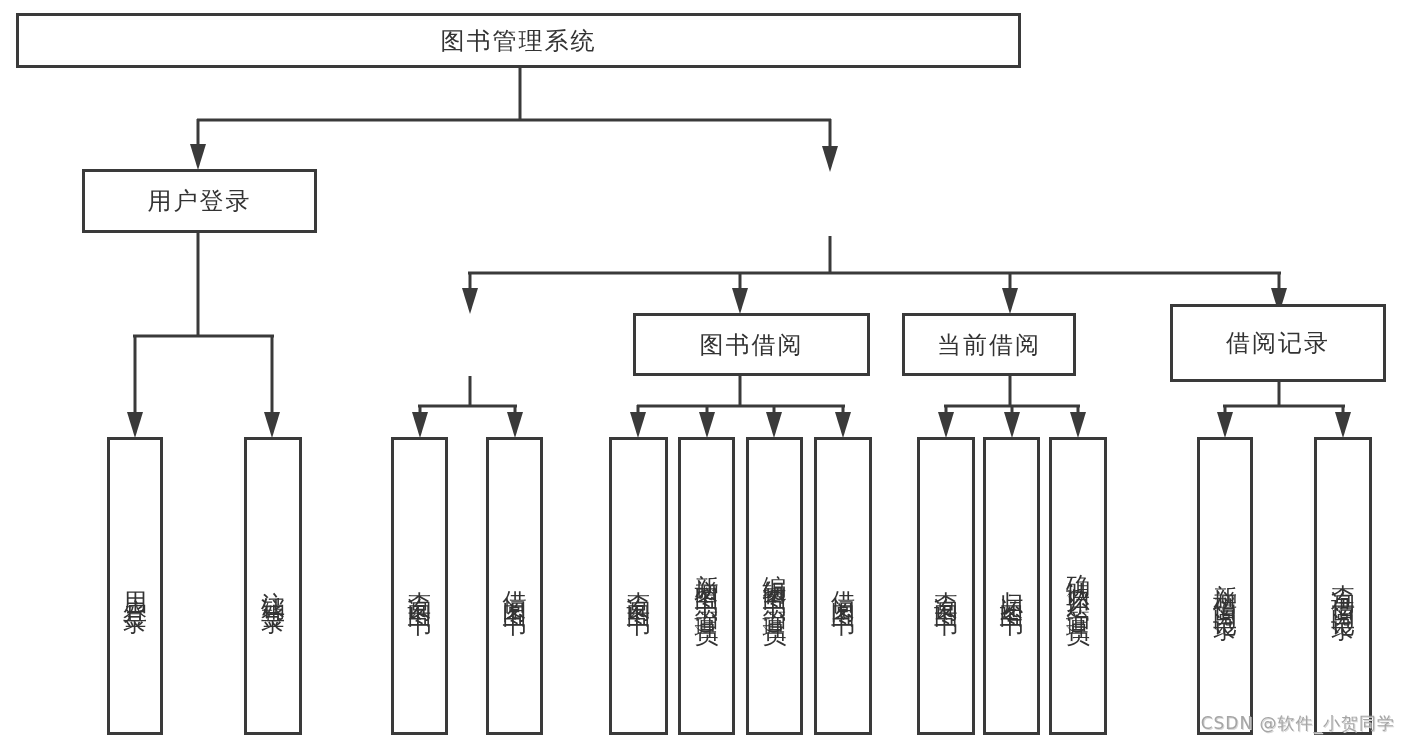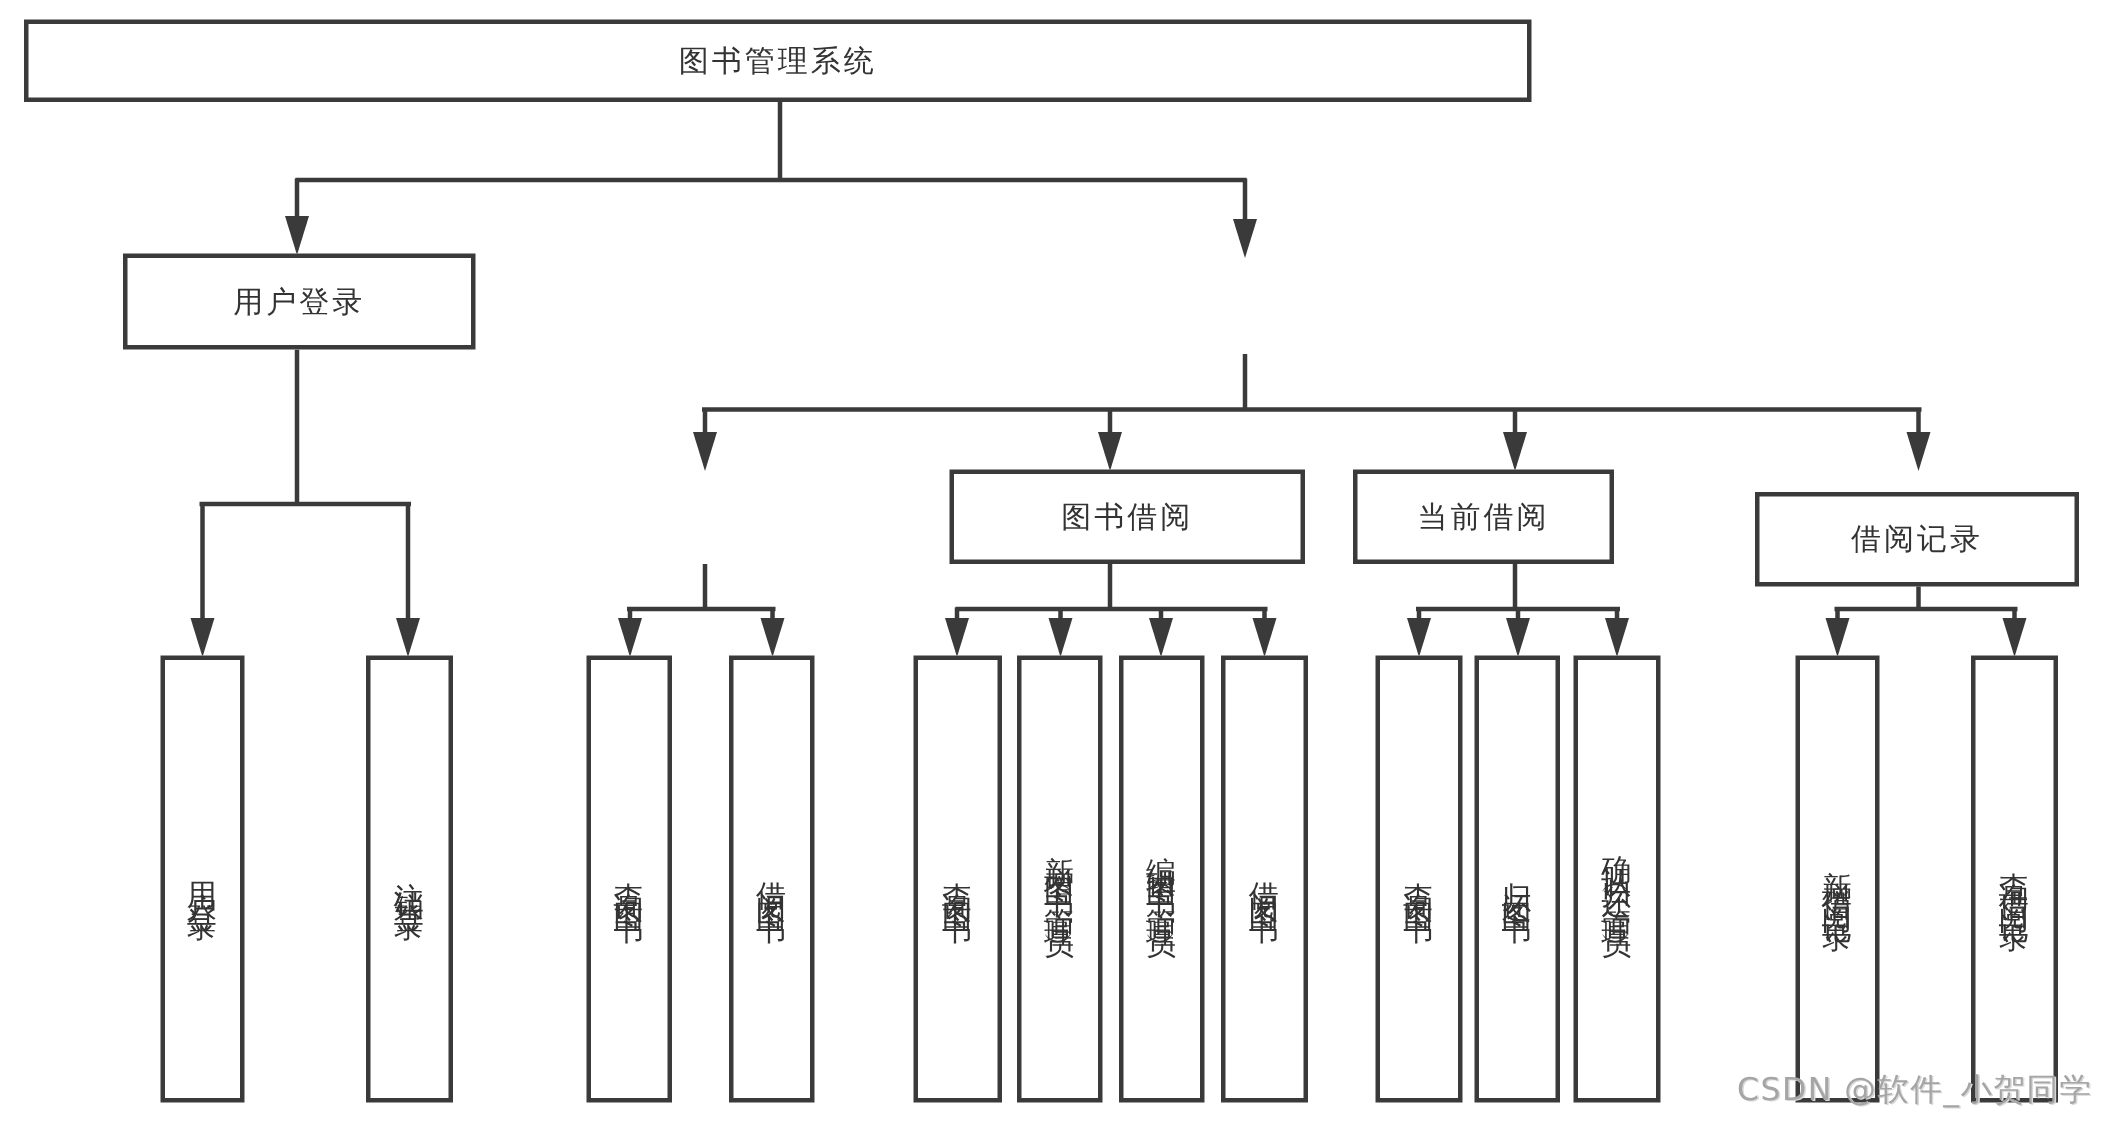--- a/index.html
+++ b/index.html
@@ -4,29 +4,29 @@
 <style>
   html,body{margin:0;padding:0;background:#ffffff;}
   .canvas{
     position:relative;width:1405px;height:747px;background:#ffffff;
     overflow:hidden;font-family:"DejaVu Sans","Liberation Sans",sans-serif;
   }
   svg.connectors{position:absolute;left:0;top:0;}
   .box{
     position:absolute;box-sizing:border-box;border:3px solid #3a3a3a;background:#ffffff;
     display:flex;align-items:center;justify-content:center;
-    color:#333333;font-size:20px;letter-spacing:2px;white-space:nowrap;
+    color:#333333;font-size:24px;letter-spacing:2px;white-space:nowrap;
   }
   .vbox span{
     writing-mode:vertical-rl;text-orientation:mixed;
     letter-spacing:7px;line-height:1;white-space:nowrap;
   }
   .watermark{
     position:absolute;top:712px;right:10px;
-    font-size:21px;letter-spacing:1px;color:#a5a5a5;
+    font-size:17px;letter-spacing:1px;color:#a5a5a5;
     text-shadow:1px 1px 0 #d8d8d8;white-space:nowrap;
   }
 </style>
 </head>
 <body>
 
 <div class="canvas">
 
   <svg class="connectors" width="1405" height="747" viewBox="0 0 1405 747">
     <g fill="none" stroke="#3a3a3a" stroke-width="3">
@@ -101,21 +101,21 @@
   <div class="box" style="left:82px;top:169px;width:235px;height:64px">
     <span>用户登录</span>
   </div>
 
   <div class="box" style="left:633px;top:313px;width:237px;height:63px">
     <span>图书借阅</span>
   </div>
   <div class="box" style="left:902px;top:313px;width:174px;height:63px">
     <span>当前借阅</span>
   </div>
-  <div class="box" style="left:1170px;top:328px;width:216px;height:63px">
+  <div class="box" style="left:1170px;top:304px;width:216px;height:78px">
     <span>借阅记录</span>
   </div>
 
   <div class="box vbox" style="left:107px;top:437px;width:56px;height:298px">
     <span>用户登录</span>
   </div>
   <div class="box vbox" style="left:244px;top:437px;width:58px;height:298px">
     <span>注销登录</span>
   </div>
 

